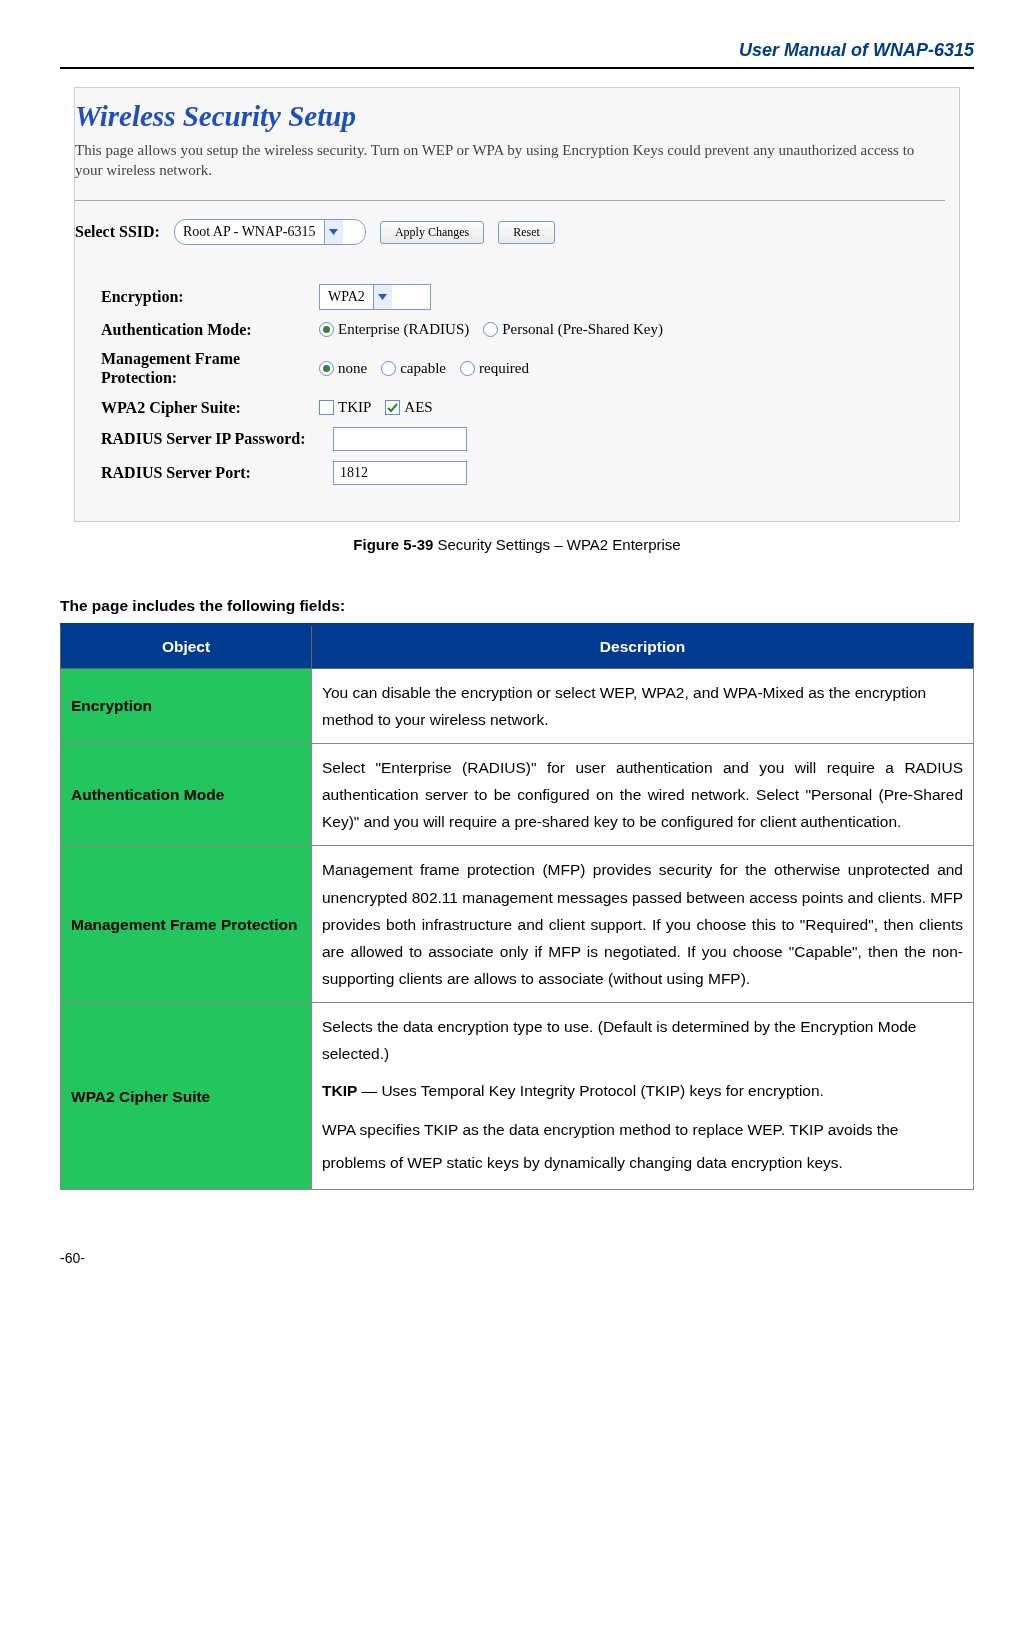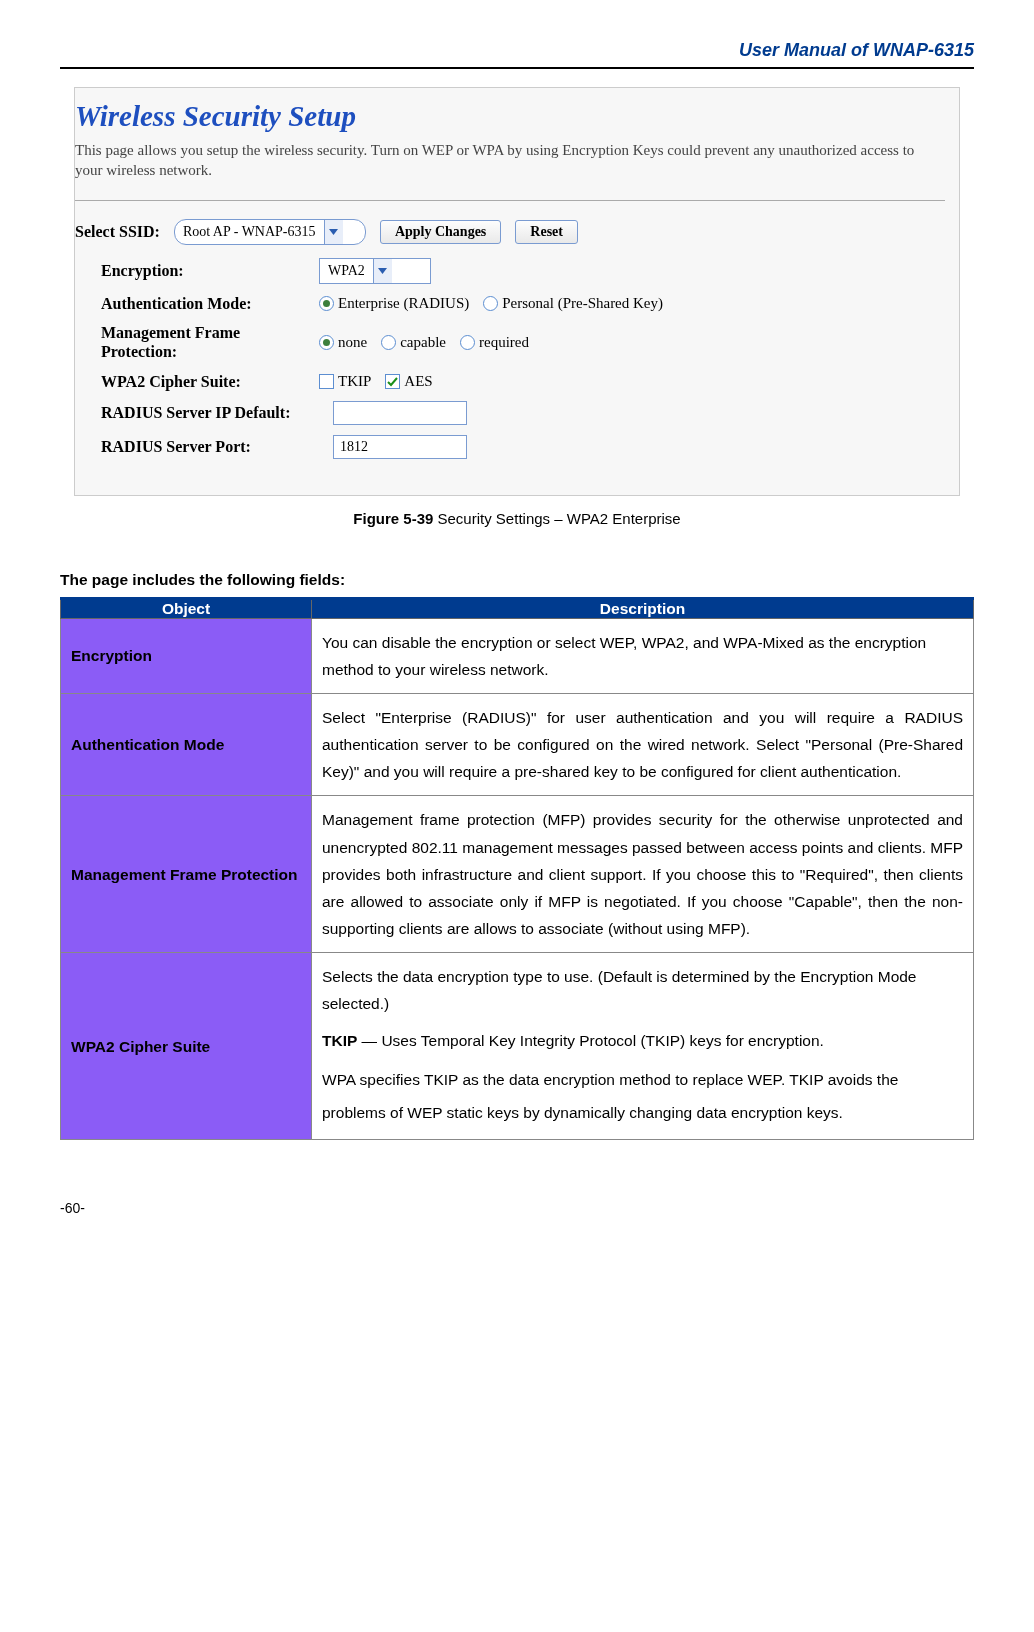--- a/index.html
+++ b/index.html
@@ -46,21 +46,21 @@
   }
   .panel-hr {
     border: none;
     border-top: 1px solid #aaa;
     margin: 4px 0 18px 0;
   }
   .ssid-row {
     display: flex;
     align-items: center;
     gap: 14px;
-    margin-bottom: 13px;
+    margin-bottom: 39px;
     font-family: "Times New Roman", Times, serif;
     text-align: right;
   }
   .ssid-label {
     font-weight: bold;
     font-size: 16px;
   }
   .fake-select {
     display: inline-flex;
     align-items: center;
@@ -80,24 +80,23 @@
     background: #e8eef9;
     display: flex;
     align-items: center;
     justify-content: center;
   }
   .sel-arrow svg { display:block; }
   .fake-btn {
     border: 1px solid #7a9bd1;
     background: linear-gradient(#fdfdfd,#e9e9e9);
     padding: 3px 14px;
-    font-size: 14px;
+    font-size: 12px;
     border-radius: 3px;
     font-family: "Times New Roman", Times, serif;
-    font-weight: bold;
   }
   .form-grid {
     margin-left: 26px;
   }
   .form-row {
     display: flex;
     align-items: center;
     margin: 10px 0;
     font-family: "Times New Roman", Times, serif;
   }
@@ -137,32 +136,32 @@
   table.def-table {
     width: 100%;
     border-collapse: collapse;
     font-size: 15.5px;
   }
   table.def-table th {
     background: #003b8f;
     color: #fff;
     font-weight: bold;
     text-align: center;
-    padding: 0 8px;
+    padding: 12px 8px;
     border: 1px solid #666;
   }
   table.def-table td {
     border: 1px solid #888;
     padding: 10px 10px;
     vertical-align: middle;
     line-height: 1.75;
   }
   table.def-table thead tr { border-top: 3px solid #003b8f; }
   table.def-table td.obj {
-    background: #8b5cf6;
+    background: #22c55e;
     font-weight: bold;
     width: 230px;
   }
   .multi-para p { margin: 0 0 10px 0; }
   .multi-para p:last-child { margin-bottom:0; }
   .justify { text-align: justify; }
   .page-num {
     text-align:left;
     font-size:14px;
     margin-top:60px;
@@ -247,21 +246,21 @@
         <span class="check-box checked">
           <svg width="11" height="11">
               <polyline points="1,6 4,9 10,2" stroke="#1a8f1a" stroke-width="2" fill="none"></polyline>
             </svg>
         </span>
         <span>AES</span>
       </span>
     </div>
 
     <div class="form-row">
-      <div class="flabel" style="width:232px;">RADIUS Server IP Default:</div>
+      <div class="flabel" style="width:232px;">RADIUS Server IP Password:</div>
       <span class="fake-input"></span>
     </div>
 
     <div class="form-row">
       <div class="flabel" style="width:232px;">RADIUS Server Port:</div>
       <span class="fake-input">1812</span>
     </div>
 
 
   </div>

